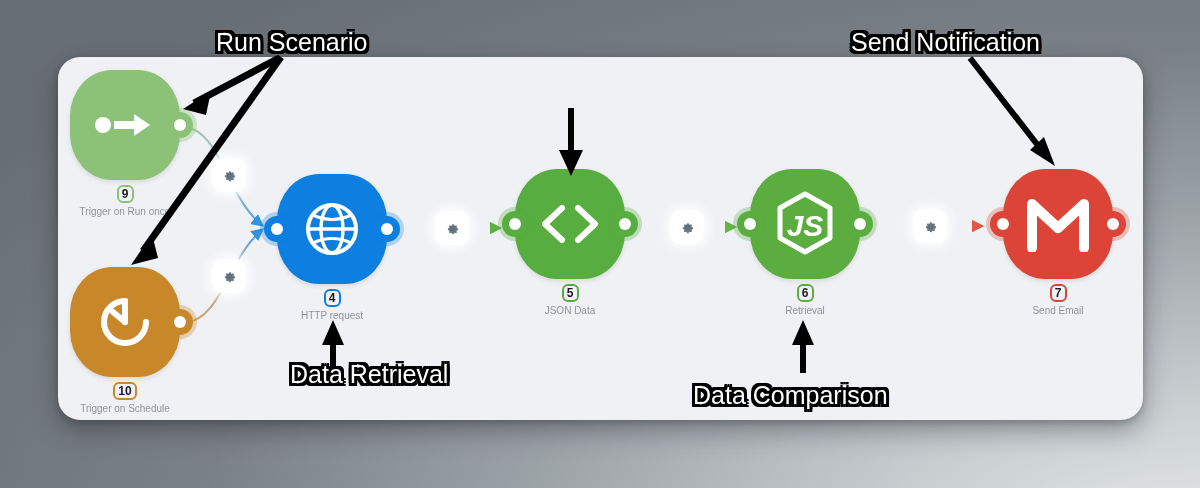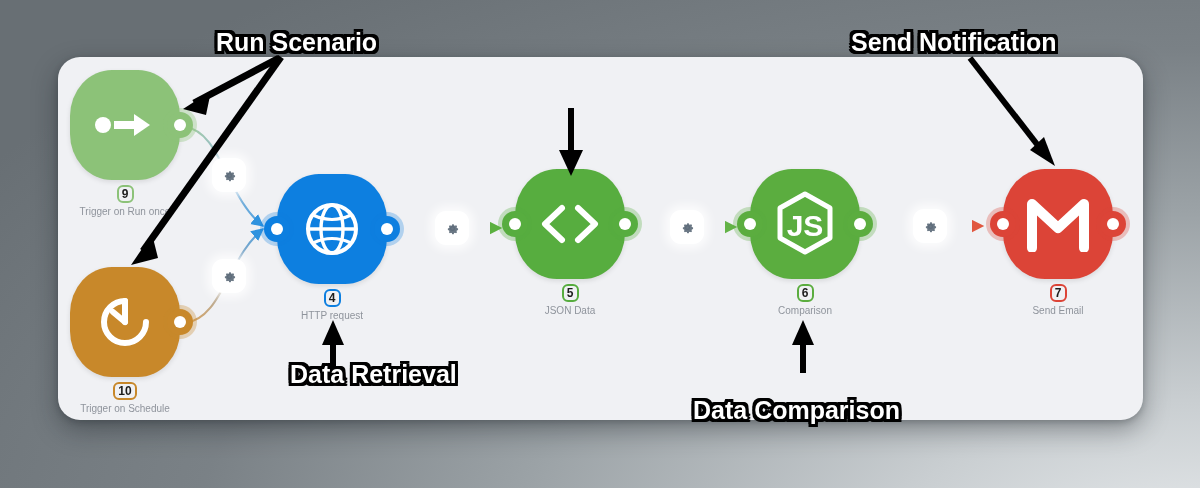--- a/index.html
+++ b/index.html
@@ -54,20 +54,21 @@
     flex-direction: column;
     align-items: center;
   }
   .node-body {
     position: relative;
     width: 110px;
     height: 110px;
     display: flex;
     align-items: center;
     justify-content: center;
+    font-style: italic;
   }
   .blob {
     position: absolute;
     left: 0; top: 0;
     width: 110px;
     height: 110px;
     border-radius: 42px / 46px;
     box-shadow: 0 2px 5px rgba(0,0,0,0.10);
   }
   .glyph {
@@ -132,21 +133,21 @@
     background: #ffffff;
     display: flex;
     align-items: center;
     justify-content: center;
     box-shadow: 0 0 10px 5px rgba(255,255,255,0.75);
     z-index: 4;
   }
   .anno-wrap { position: absolute; z-index: 30; }
   .anno-txt {
     position: relative;
-    font-weight: bold;
+    font-weight: normal;
     font-size: 25px;
     white-space: nowrap;
     color: #fff;
     text-shadow:
       -3px -3px 0 #000, 3px -3px 0 #000, -3px 3px 0 #000, 3px 3px 0 #000,
       -3px 0 0 #000, 3px 0 0 #000, 0 -3px 0 #000, 0 3px 0 #000,
       -2px -3px 0 #000, 2px -3px 0 #000, -2px 3px 0 #000, 2px 3px 0 #000;
   }
   .arrows {
     position: absolute;
@@ -288,21 +289,21 @@
         <div class="glyph">
           <svg width="64" height="68" viewBox="0 0 64 68">
             <path d="M32,4 L57,18 L57,48 L32,62 L7,48 L7,18 Z" fill="none" stroke="#fff" stroke-width="5" stroke-linejoin="round"></path>
             <text x="32" y="46" text-anchor="middle" font-family="Liberation Sans, sans-serif" font-size="30" font-weight="bold" fill="#fff" stroke="#5bad3f" stroke-width="3" paint-order="stroke">JS</text>
           </svg>
         </div>
         <div class="port in" style="background:#5bad3f; box-shadow:0 0 0 4px rgba(91,173,63,0.3);"></div>
         <div class="port out" style="background:#5bad3f; box-shadow:0 0 0 4px rgba(91,173,63,0.3);"></div>
       </div>
       <div class="badge" style="border-color:#5bad3f;">6</div>
-      <div class="nlabel">Comparison</div>
+      <div class="nlabel">Retrieval</div>
     </div>
 
     <div class="node" style="left:945px; top:112px;">
       <div class="node-body">
         <div class="blob" style="background:#dc4437;"></div>
         <div class="glyph">
           <svg width="68" height="56" viewBox="0 0 68 56">
             <path d="M8,52 L8,8 L34,32 L60,8 L60,52" fill="none" stroke="#fff" stroke-width="10" stroke-linecap="round" stroke-linejoin="round"></path>
           </svg>
         </div>
@@ -381,17 +382,17 @@
 
   <div class="anno-wrap" style="left:216px; top:28px;">
     <div class="anno-txt">Run Scenario</div>
   </div>
   <div class="anno-wrap" style="left:851px; top:28px;">
     <div class="anno-txt">Send Notification</div>
   </div>
   <div class="anno-wrap" style="left:246px; top:360px;margin-left:44px;">
     <div class="anno-txt">Data Retrieval</div>
   </div>
-  <div class="anno-wrap" style="left:693px; top:396px;">
+  <div class="anno-wrap" style="left:693px; top:381px;">
     <div class="anno-txt">Data Comparison</div>
   </div>
 
 </div>
 
 </body></html>

